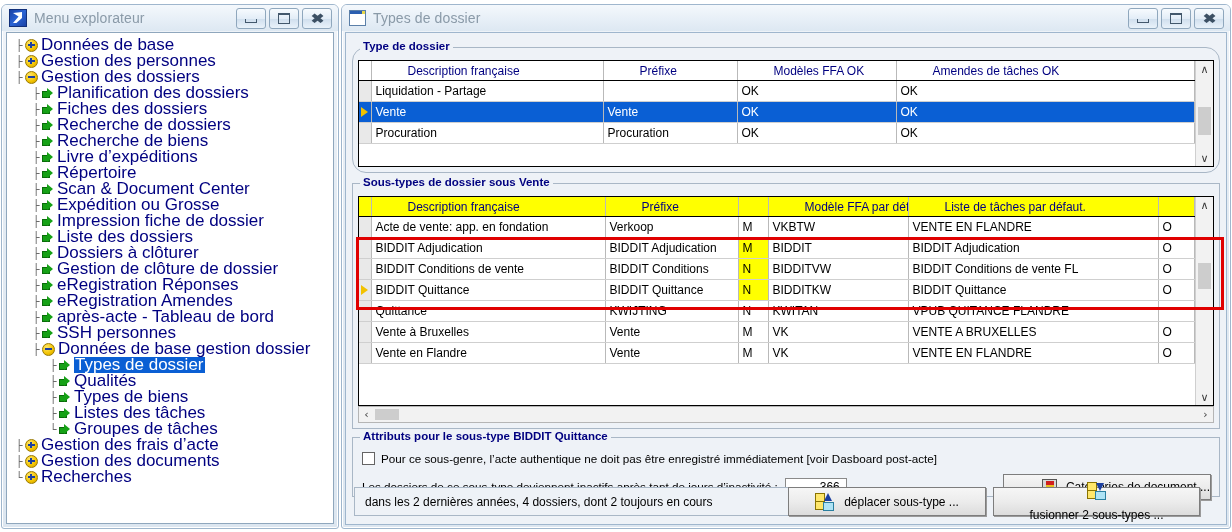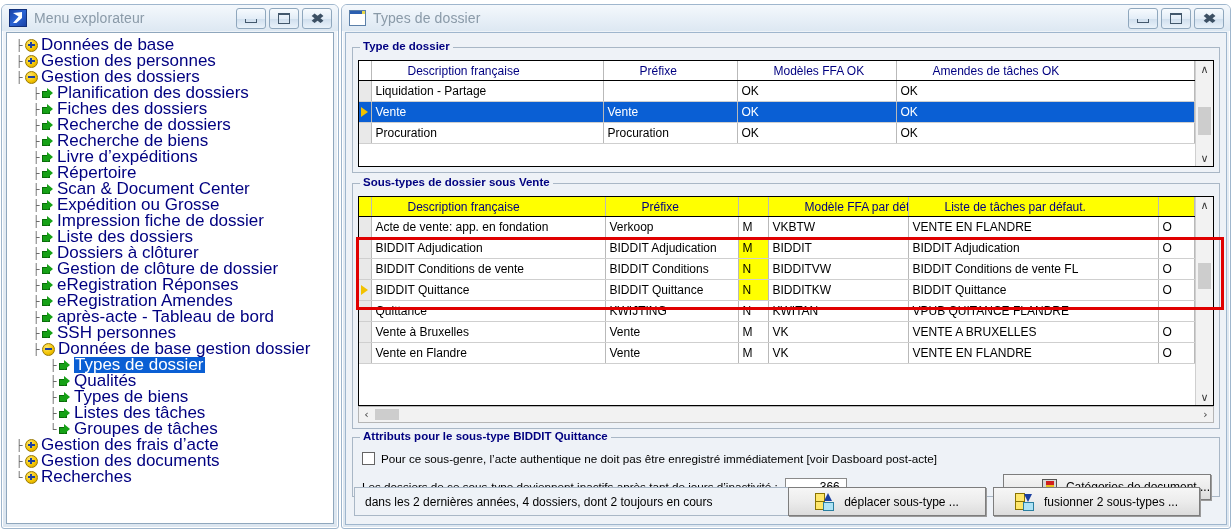--- a/index.html
+++ b/index.html
@@ -125,21 +125,21 @@
     position:absolute;
     border:1px solid #a9b7c6;
     background:#eef2f7;
   }
   .gb > .gb-title{
     position:absolute;top:-8px;left:7px;
     background:#eef2f7;padding:0 3px;
     font-weight:bold;color:#000080;font-size:11.5px;
     white-space:nowrap;
   }
-  #gbType{left:6px;top:14px;right:6px;height:124px;}
+  #gbType{left:6px;top:14px;right:6px;height:124px;border-radius:14px;}
   #gbSub{left:6px;top:150px;right:6px;height:244px;}
   #gbAttr{left:6px;top:404px;right:6px;height:58px;}
 
   
   .grid-wrap{
     position:absolute;left:5px;top:12px;right:5px;bottom:5px;
     background:#fff;border:1px solid #000;
     display:flex;
   }
   .grid-scroll{flex:1;overflow:hidden;position:relative;background:#fff;}
@@ -238,21 +238,21 @@
     width:13px;height:14px;border:1px solid #555;background:#d8d8d8;position:relative;flex:none;
   }
   .cat-icon:before{content:"";position:absolute;left:3px;top:1px;width:8px;height:12px;
     background:linear-gradient(180deg,#d02020 0%,#d02020 30%,#e8c020 31%,#e8c020 62%,#20a020 63%,#20a020 100%);}
   .statusbar{
     position:absolute;left:8px;bottom:8px;width:424px;height:27px;
     border:1px solid #a9b7c6;background:#eef2f7;
     display:flex;align-items:center;padding-left:10px;font-size:12px;
   }
   #btnMove{position:absolute;left:442px;bottom:8px;width:196px;height:27px;}
-  #btnMerge{position:absolute;left:647px;bottom:8px;width:205px;height:27px;}
+  #btnMerge{position:absolute;left:647px;bottom:8px;width:205px;height:27px;flex-direction:column;}
   .people-icon{width:20px;height:17px;position:relative;flex:none;}
   .people-icon i{
     position:absolute;display:block;background:#ffe76b;border:1px solid #8a7300;
   }
   .people-icon i.a{left:0;top:0;width:8px;height:7px;}
   .people-icon i.b{left:0;top:8px;width:8px;height:7px;}
   .people-icon i.c{left:8px;top:9px;width:9px;height:7px;background:#aee3f5;border-color:#2a7fa0;}
   .people-icon i.d{
     left:9px;top:0;width:0;height:0;background:none;border:none;
     border-left:4px solid transparent;border-right:4px solid transparent;border-bottom:8px solid #1b3fa0;

